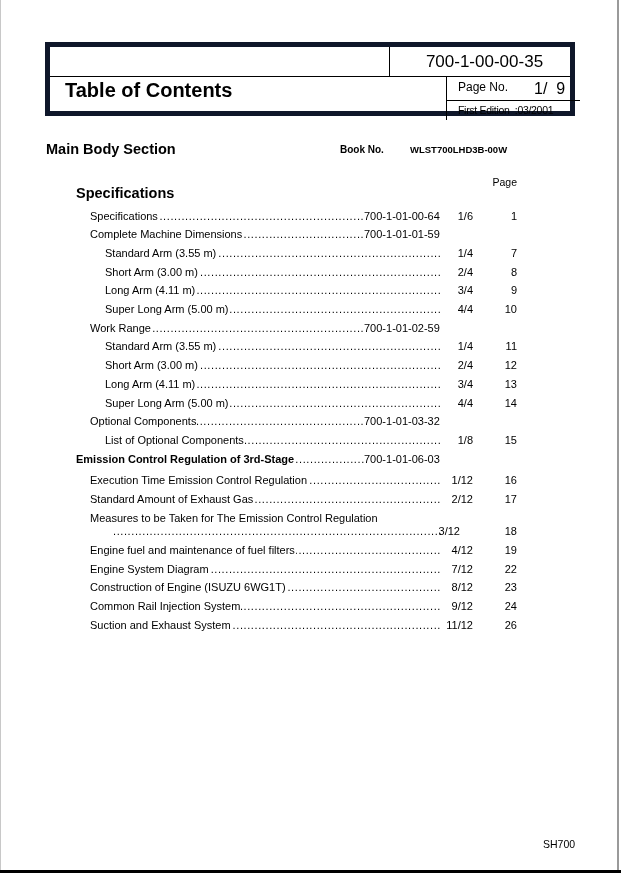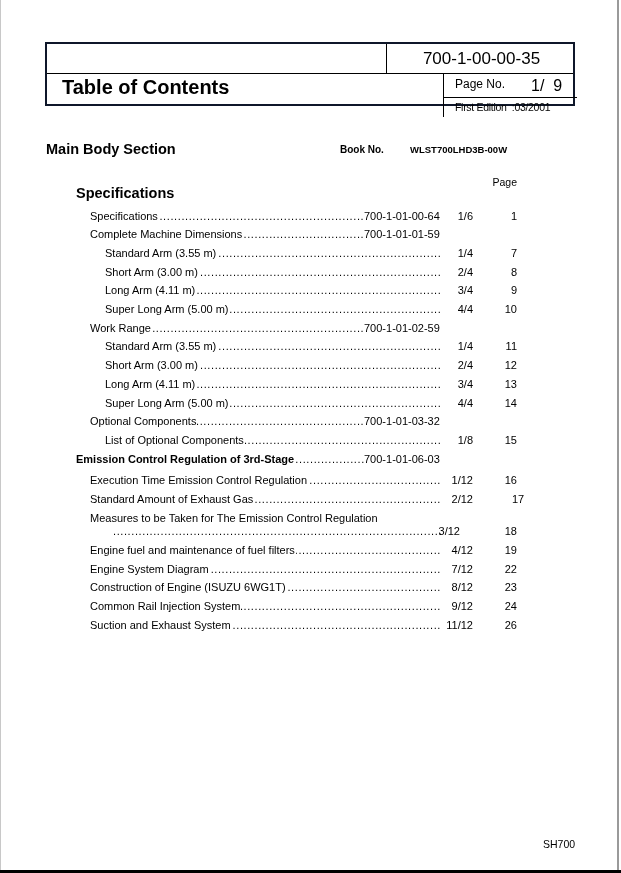--- a/index.html
+++ b/index.html
@@ -4,21 +4,21 @@
 <style>
   html, body { margin:0; padding:0; }
   body {
     width:621px; height:873px; background:#ffffff; position:relative; overflow:hidden;
     font-family:"Liberation Sans", sans-serif; color:#000;
   }
   .page-edge-left { position:absolute; left:0; top:0; width:1px; height:873px; background:#c8c8c8; }
   .page-edge-right { position:absolute; left:617px; top:0; width:2px; height:870px; background:#9a9a9a; }
   .page-edge-bottom { position:absolute; left:0; top:870px; width:621px; height:3px; background:#000; }
 
-  .header-box { position:absolute; left:45px; top:42px; width:530px; height:64px; border:2px solid #0f172a; box-sizing:border-box; }
+  .header-box { position:absolute; left:45px; top:42px; width:530px; height:74px; border:5px solid #0f172a; box-sizing:border-box; }
   .hb-hline1 { position:absolute; left:0; top:29px; width:100%; height:1px; background:#000; }
   .hb-vline1 { position:absolute; left:339px; top:0; width:1px; height:30px; background:#000; }
   .hb-vline2 { position:absolute; left:396px; top:29px; width:1px; height:44px; background:#000; }
   .hb-hline2 { position:absolute; left:396px; top:53px; width:134px; height:1px; background:#000; }
   .doc-number { position:absolute; left:340px; top:0; width:189px; height:29px; line-height:30px; text-align:center; font-size:17px; }
   .toc-title { position:absolute; left:15px; top:30px; font-size:20px; font-weight:bold; line-height:26px; }
   .page-no-label { position:absolute; left:408px; top:33px; font-size:12px; }
   .page-no-value { position:absolute; left:484px; top:33px; font-size:16px; white-space:pre; }
   .edition { position:absolute; left:408px; top:57px; font-size:10.5px; letter-spacing:-0.3px; white-space:pre; }
 
@@ -163,21 +163,21 @@
   <span class="label">Execution Time Emission Control Regulation</span>
 </div>
 <div class="frac" style="left:413px;top:473px;">1/12</div>
 <div class="pg" style="left:477px;top:473px;">16</div>
 
 <div class="row" style="left:90px;top:492px;width:352px;">
   <span class="dots" style="left:0;width:352px;">................................................................................................................................................</span>
   <span class="label">Standard Amount of Exhaust Gas</span>
 </div>
 <div class="frac" style="left:413px;top:492px;">2/12</div>
-<div class="pg" style="left:498px;top:492px;text-align:center;">17</div>
+<div class="pg" style="left:477px;top:492px;">17</div>
 
 <div class="row" style="left:90px;top:511px;width:352px;">
   <span class="label">Measures to be Taken for The Emission Control Regulation</span>
 </div>
 <div class="row" style="left:113px;top:524px;width:329px;">
   <span class="dots" style="left:0;width:329px;">................................................................................................................................................</span>
 </div>
 <div class="frac" style="left:400px;top:524px;">3/12</div>
 <div class="pg" style="left:477px;top:524px;">18</div>
 

